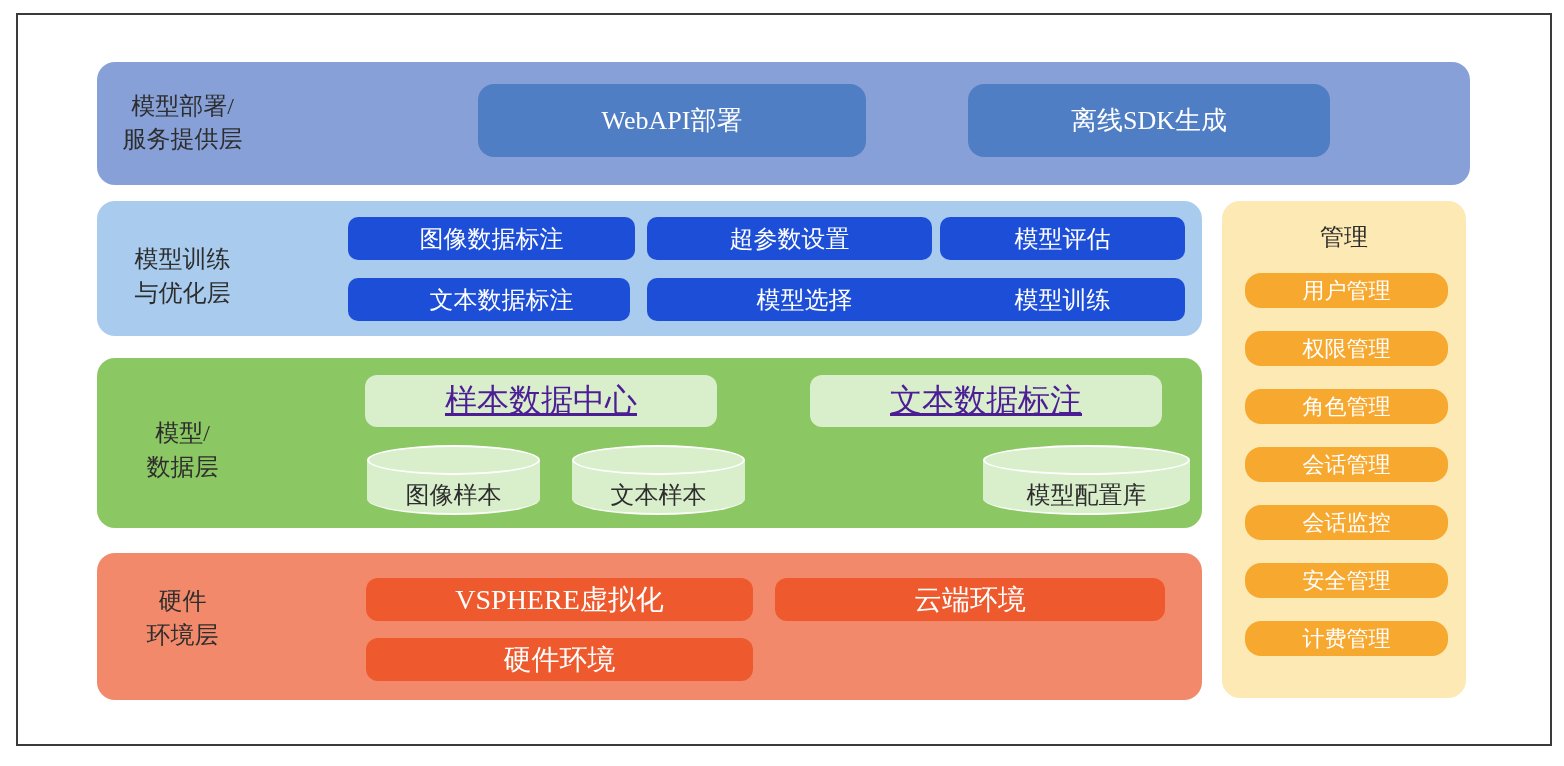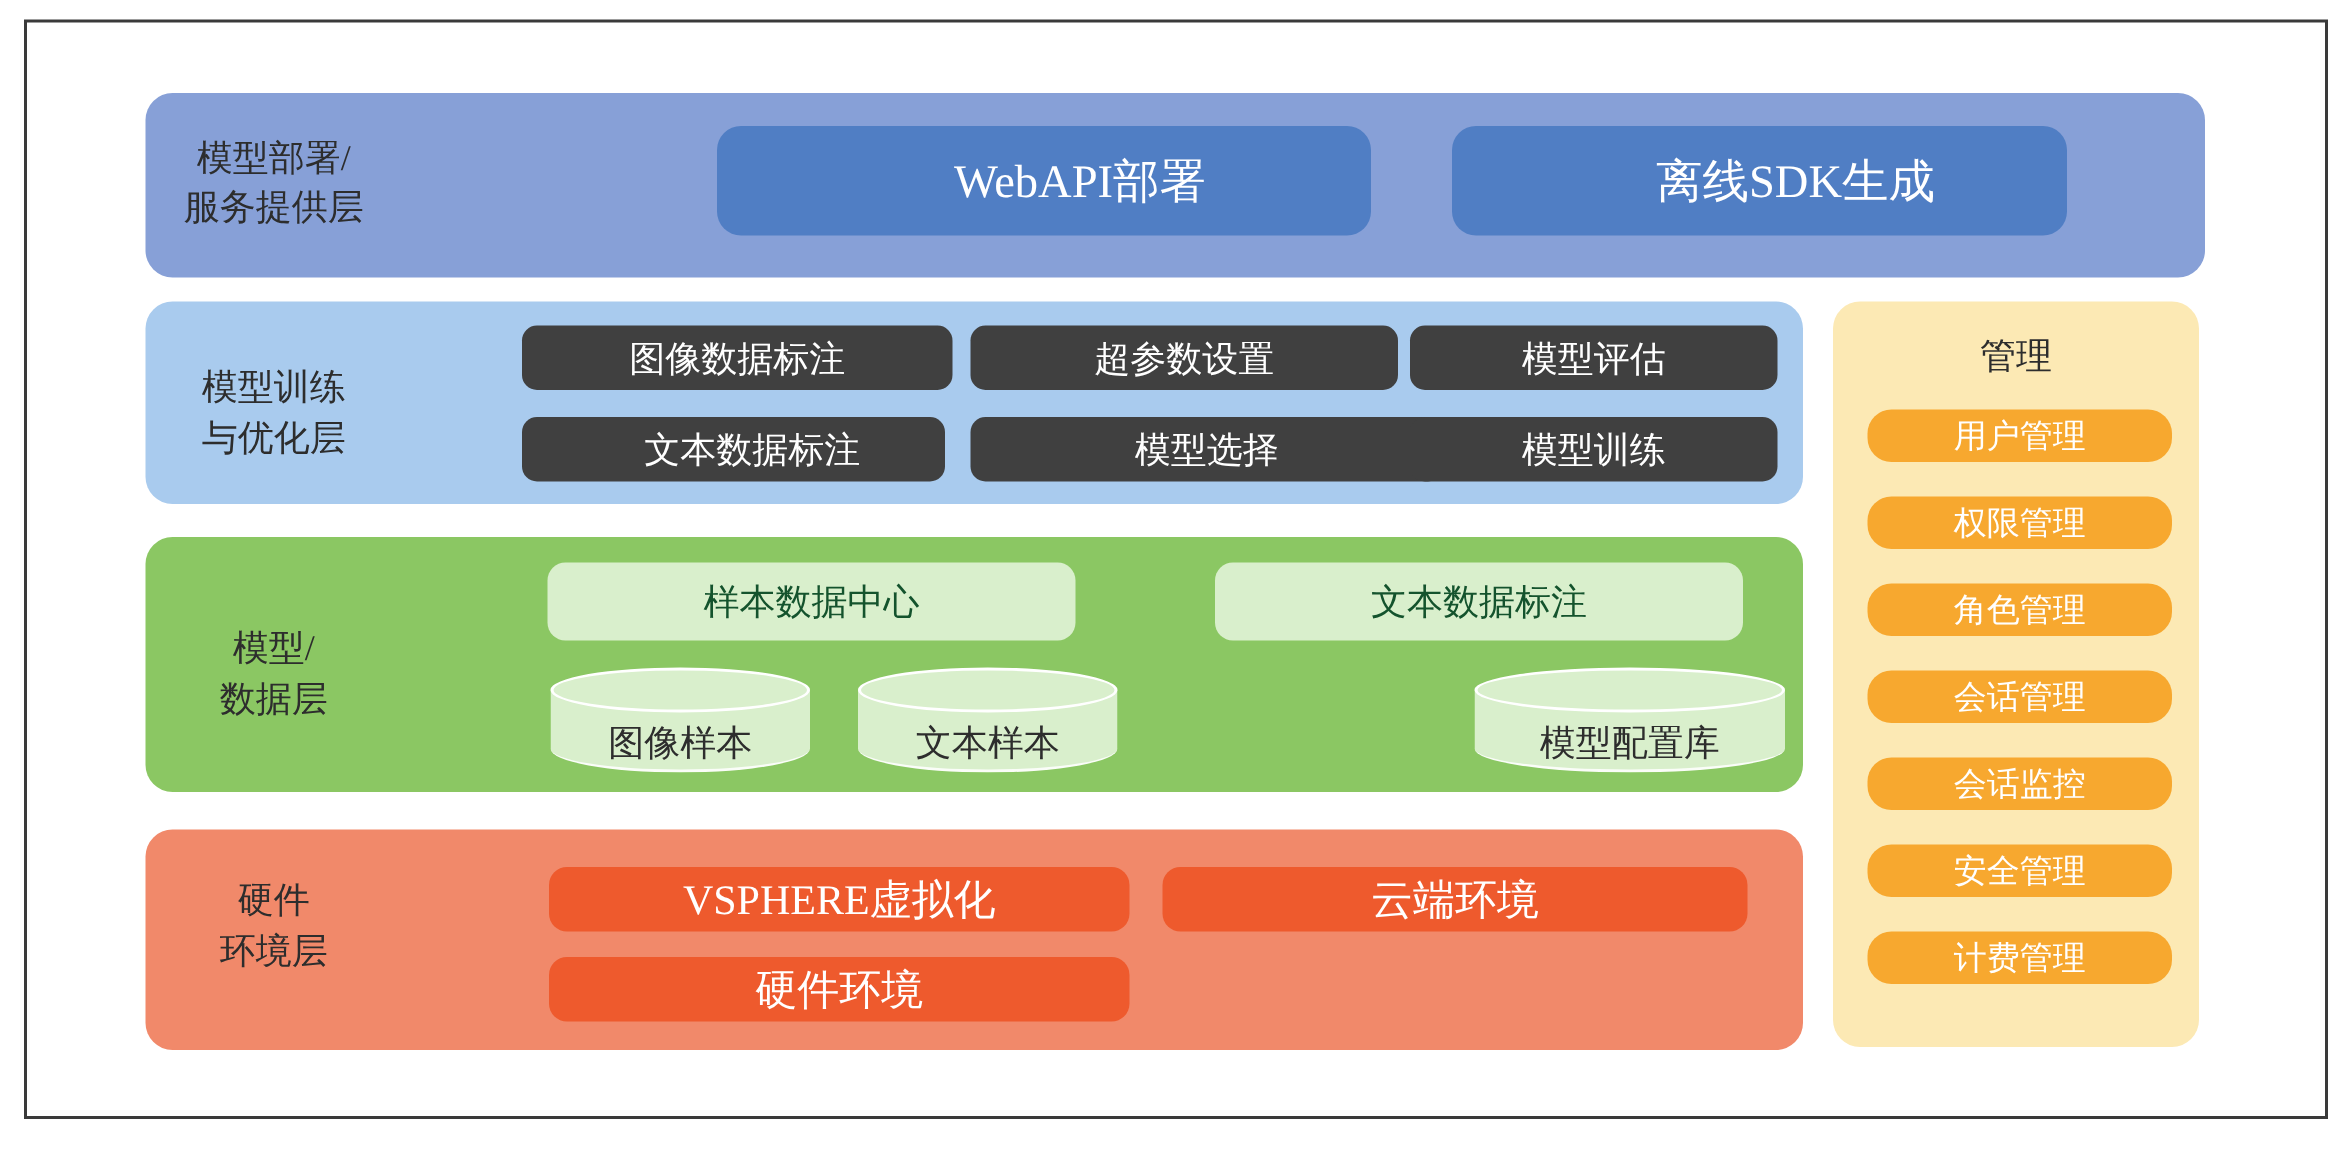--- a/index.html
+++ b/index.html
@@ -21,23 +21,23 @@
   .layer-label{
     position:absolute;left:100px;width:165px;text-align:center;
     font-size:24px;line-height:34px;color:#2d2d2d;white-space:nowrap;
   }
   .ll1{top:90px;line-height:33px;}
 
   .node{
     position:absolute;display:flex;align-items:center;justify-content:center;
     color:#ffffff;white-space:nowrap;
   }
-  .n-blue1{background:#507EC4;border-radius:16px;font-size:31px;padding-left:48px;}
-  .n-blue2{background:#404040;border-radius:10px;font-size:24px;}
-  .n-green{background:#D9EFCC;border-radius:12px;font-size:24px;color:#14532d;}
+  .n-blue1{background:#507EC4;border-radius:16px;font-size:26px;}
+  .n-blue2{background:#1d4ed8;border-radius:10px;font-size:24px;}
+  .n-green{background:#D9EFCC;border-radius:12px;font-size:32px;color:#4c1d95;text-decoration:underline;}
   .n-red{background:#EE5A2D;border-radius:12px;font-size:28px;}
   .n-yellow{background:#F7A82F;border-radius:16px;font-size:22px;}
 
   .b-webapi{left:478px;top:84px;width:388px;height:73px;}
   .b-sdk{left:968px;top:84px;width:362px;height:73;height:73px;}
 
   .b-imgann{left:348px;top:217px;width:287px;height:43px;}
   .b-hyper{left:647px;top:217px;width:285px;height:43px;}
   .b-eval{left:940px;top:217px;width:245px;height:43px;}
   .b-txtann{left:348px;top:278px;width:257px;height:43px;padding-left:25px;}

